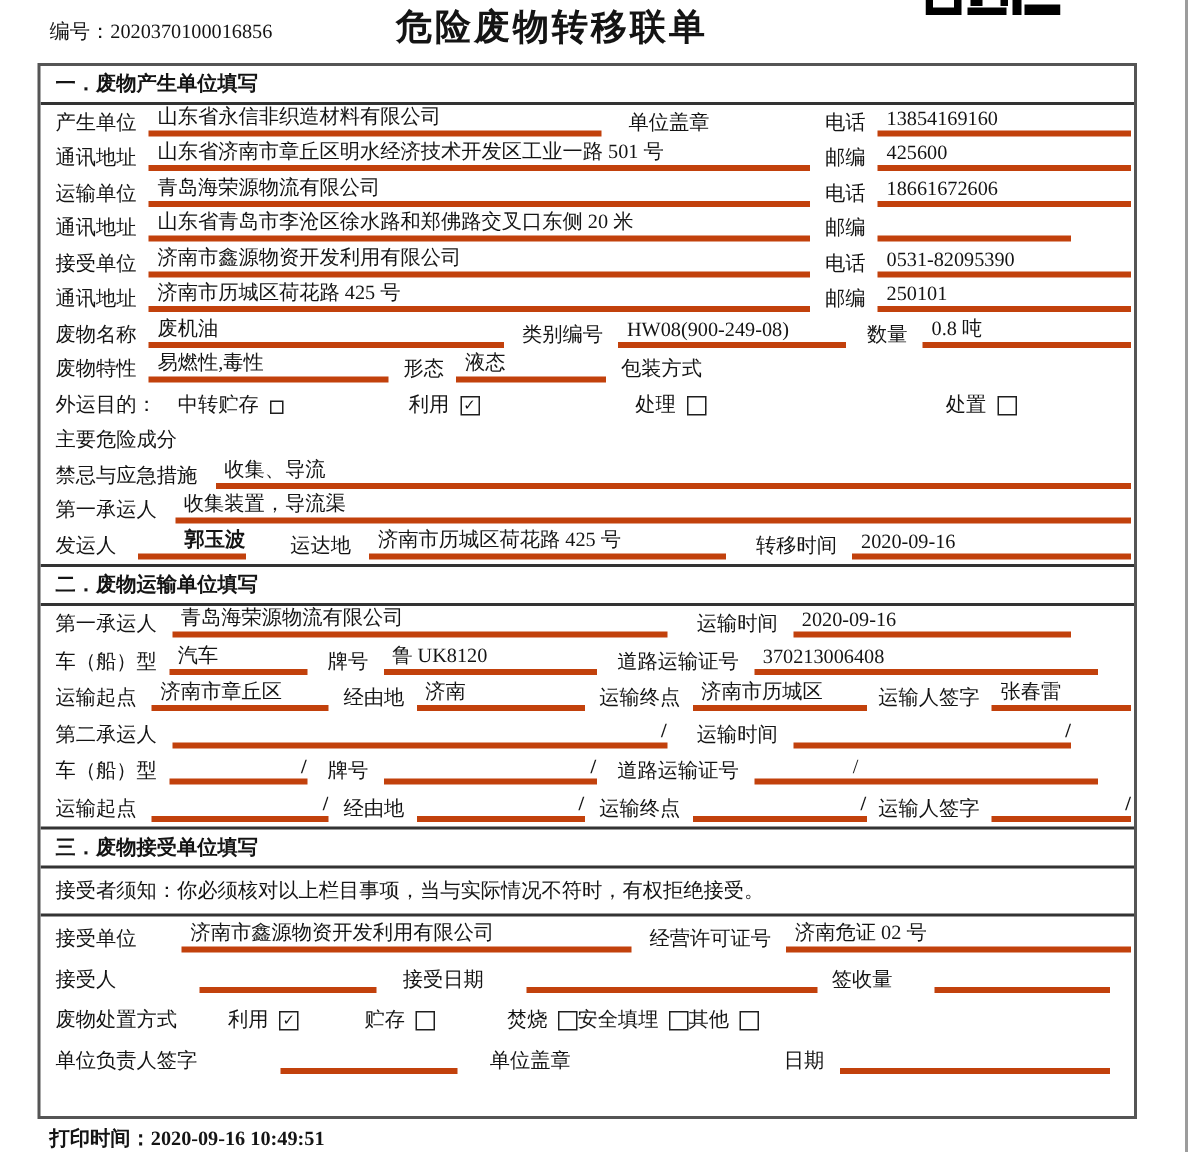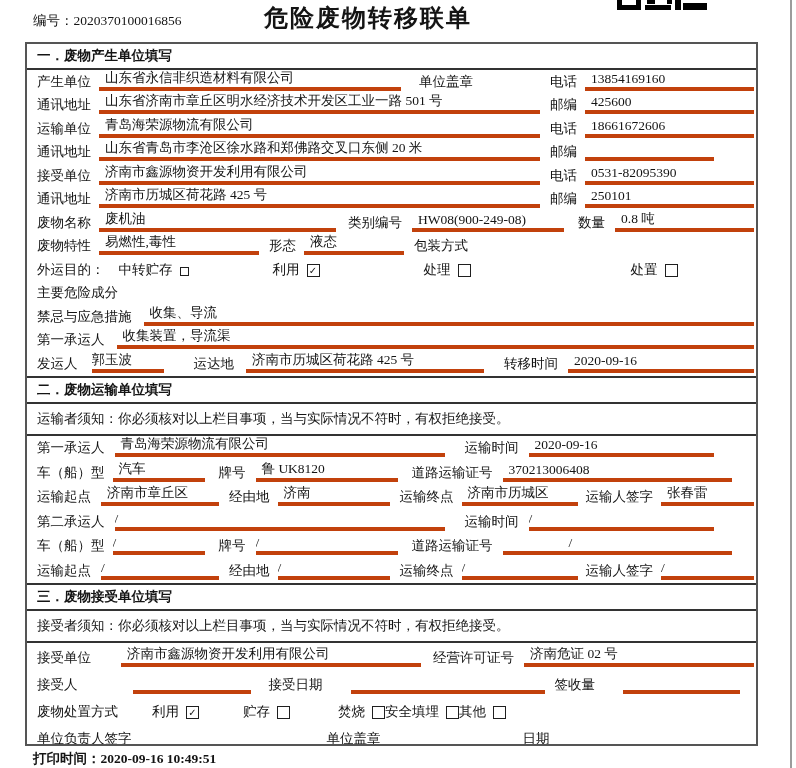--- a/index.html
+++ b/index.html
@@ -22,21 +22,21 @@
     font-family:"Liberation Sans","DejaVu Sans",sans-serif;font-weight:bold;font-size:13.5px;}
   .note-row{height:32px;border-bottom:2px solid #333;display:flex;align-items:center;padding:0 10px;}
   .row{display:flex;align-items:flex-end;padding:0 2px 3px 10px;}
   .s1 .row{height:23.5px;}
   .s2 .row{height:24.5px;}
   .s3 .row{height:27px;}
   .lb{flex:0 0 auto;white-space:nowrap;}
   .uv{border-bottom:4px solid #c2410c;white-space:nowrap;overflow:hidden;padding:0 4px 0 6px;flex:0 0 auto;}
   .uv:empty::after{content:"\00a0";}
   .fill{flex:1 1 auto;}
-  .ctr{text-align:left;padding:0;}
+  .ctr{text-align:right;padding:0;font-weight:bold;}
   .lgrp{display:flex;align-items:flex-end;flex:0 0 503px;}
   .cb{flex:0 0 auto;width:13px;height:13px;border:1.5px solid #1f1f1f;margin:0 0 2px 7px;
     font-family:"DejaVu Sans",sans-serif;font-size:10px;line-height:11px;text-align:center;}
   .cb-sm{width:9px;height:9px;border-width:1px;line-height:7px;font-size:7px;margin-bottom:3px;}
   .footer{position:absolute;left:33px;top:750px;white-space:nowrap;font-weight:bold;}
   .ml8{margin-left:8px}.ml10{margin-left:10px}.ml12{margin-left:12px}.ml14{margin-left:14px}
   .ml18{margin-left:18px}.ml20{margin-left:20px}.ml30{margin-left:30px}
 </style>
 </head>
 <body>
@@ -170,21 +170,20 @@
       <span class="uv ctr ml14" style="width:72px">郭玉波</span>
       <span class="lb ml30">运达地</span>
       <span class="uv ml12" style="width:238px">济南市历城区荷花路 425 号</span>
       <span class="lb ml20">转移时间</span>
       <span class="uv fill ml10">2020-09-16</span>
     </div>
   </div>
 
   <div class="s2 sec-sep">
     <div class="sec-title">二．废物运输单位填写</div>
-    <div class="note-row">运输者须知：你必须核对以上栏目事项，当与实际情况不符时，有权拒绝接受。</div>
 
     <div class="row">
       <span class="lb">第一承运人</span>
       <span class="uv ml10" style="width:330px">青岛海荣源物流有限公司</span>
       <span class="lb ml20">运输时间</span>
       <span class="uv fill ml10" style="margin-right:40px">2020-09-16</span>
     </div>
 
     <div class="row">
       <span class="lb">车（船）型</span>

